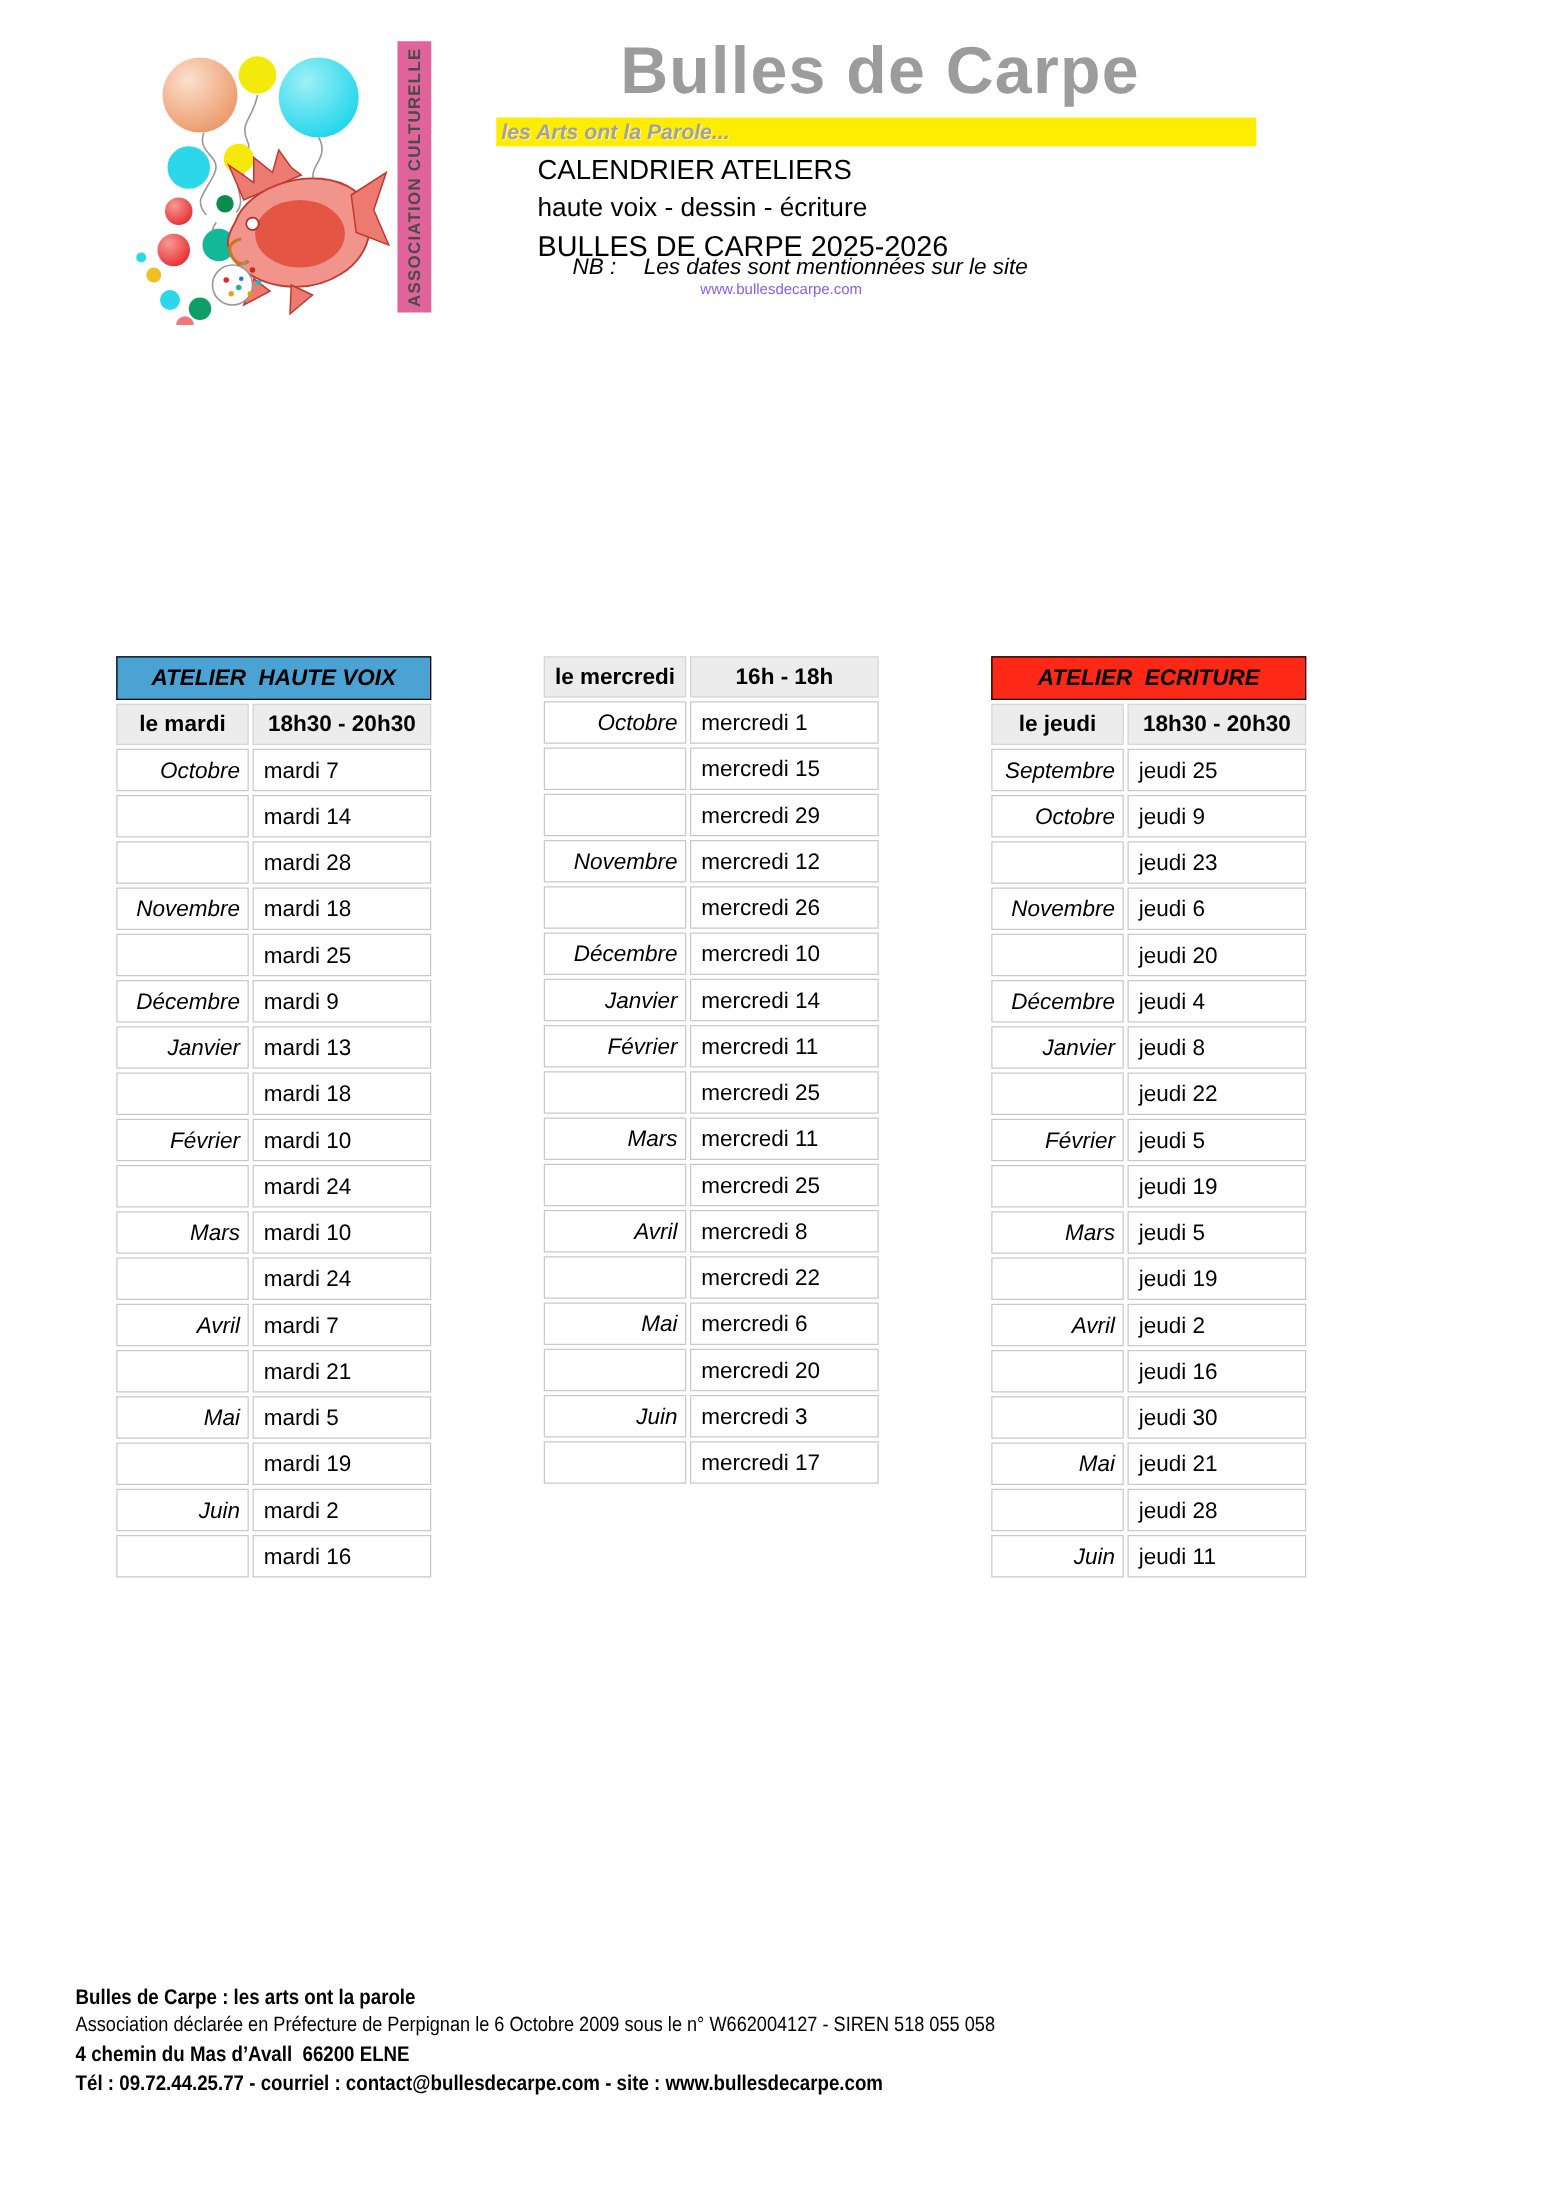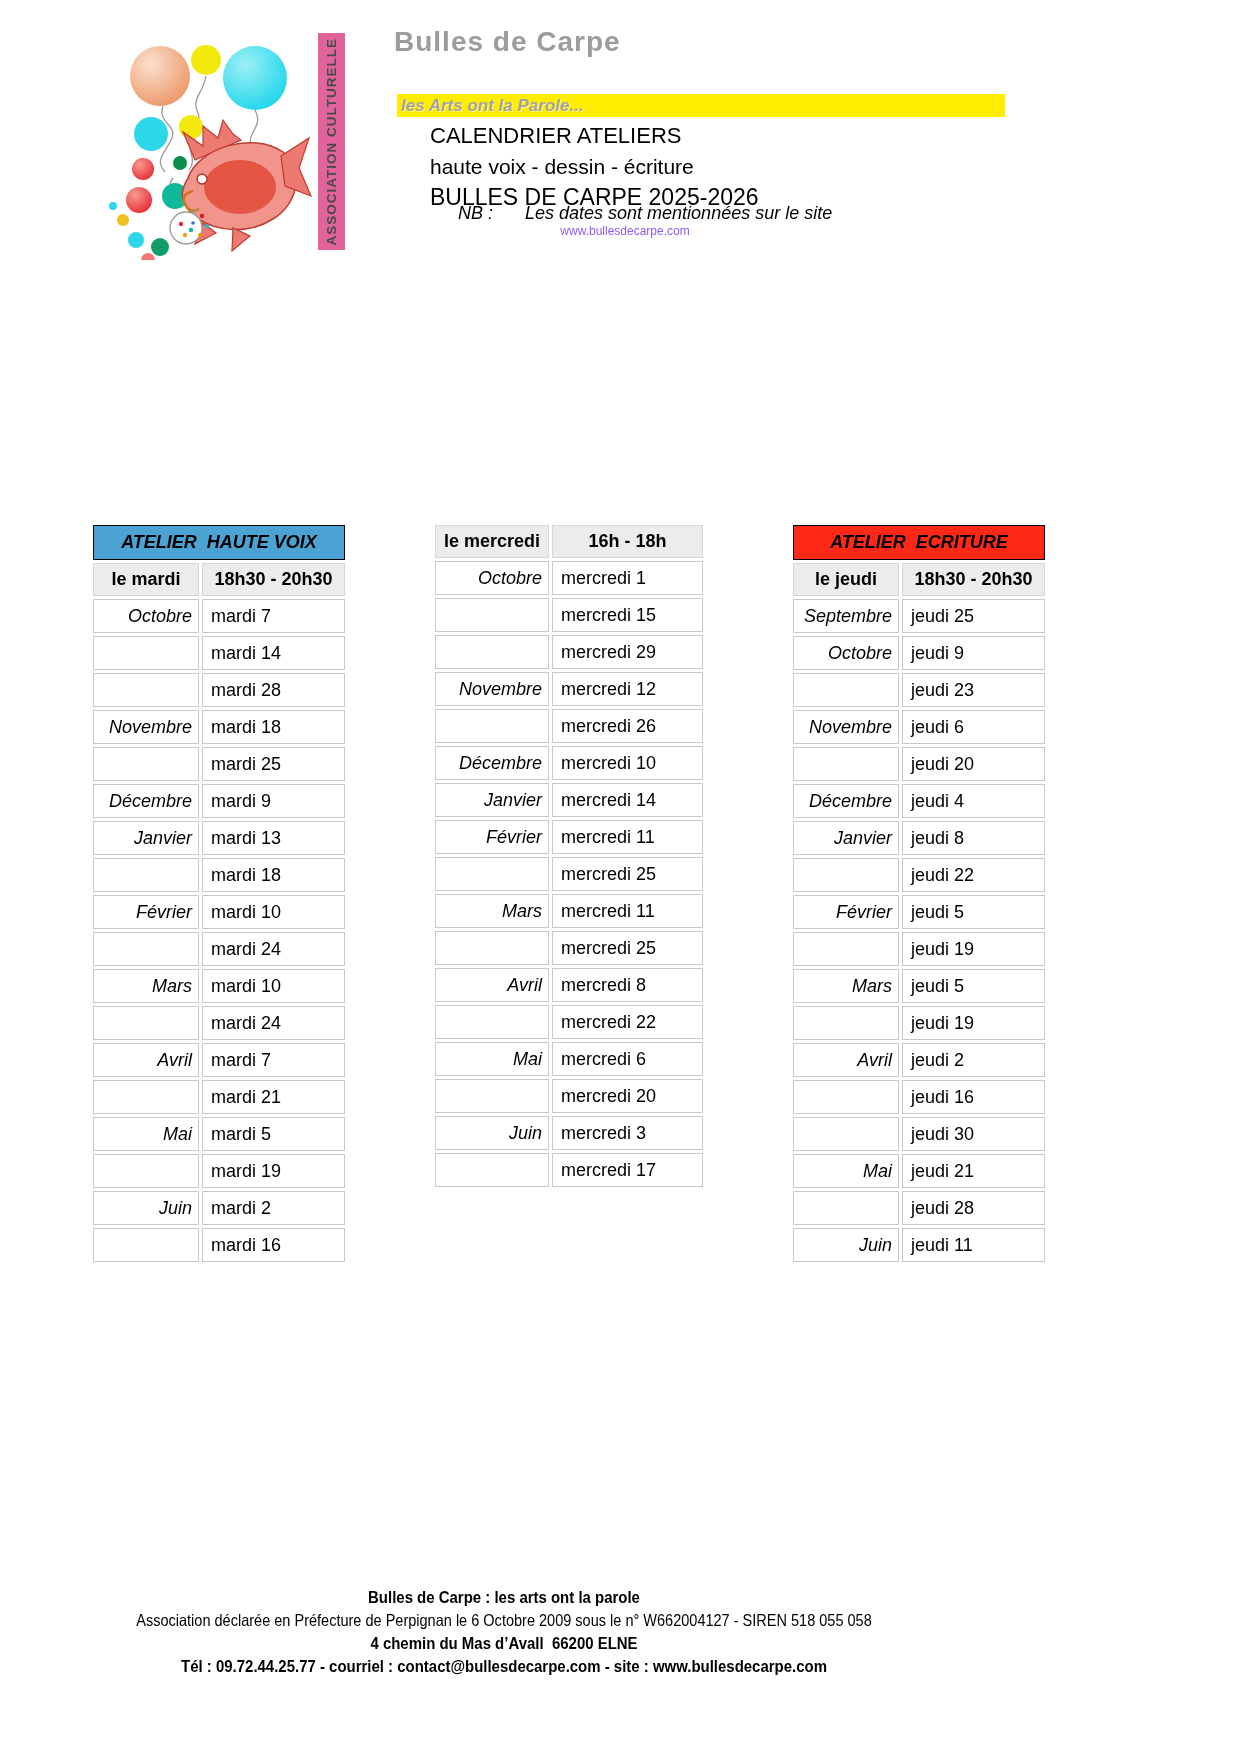--- a/index.html
+++ b/index.html
@@ -15,40 +15,40 @@
     position:absolute;left:318px;top:33px;width:27px;height:217px;
     background:#e0639b;display:flex;align-items:center;justify-content:center;
   }
   .assoc-banner span{
     writing-mode:vertical-rl;transform:rotate(180deg);
     font-weight:bold;font-size:13.5px;letter-spacing:1px;color:#4a4a4a;
     white-space:nowrap;
   }
   .brand-title{
     position:absolute;left:394px;top:26px;width:620px;
-    font-size:28px;font-weight:bold;color:#9c9c9c;letter-spacing:1px;
+    font-size:53px;font-weight:bold;color:#9c9c9c;letter-spacing:1px;text-align:center;
   }
   .tagline-bar{
     position:absolute;left:397px;top:94px;width:608px;height:23px;
     background:#ffed00;display:flex;align-items:center;
   }
   .tagline-bar span{
     font-weight:bold;font-size:17px;color:#a2a2a2;font-style:italic;
     padding-left:4px;text-shadow:1px 1px 0 #fff58a;
   }
   .heading{
     position:absolute;left:430px;top:120px;width:540px;text-align:left;
     font-weight:normal;line-height:31px;
   }
   .heading .h1{font-size:22px;}
   .heading .h2{font-size:21px;}
   .heading .h3{font-size:23px;}
   .nb-row{position:absolute;left:458px;top:203px;width:560px;display:flex;font-style:italic;font-size:18px;}
   .nb-row .nb-label{flex:0 0 auto;}
-  .nb-row .nb-text{margin-left:32px;}
+  .nb-row .nb-text{margin-left:22px;}
   .site-link{
     position:absolute;left:455px;top:224px;width:340px;text-align:center;
     font-size:12px;color:#8b5cf6;
   }
 
   
   .cal{position:absolute;top:522px;}
   .cal table{border-collapse:separate;border-spacing:3px;}
   .cal th,.cal td{font-size:18px;background:#fff;}
   .t-title{
@@ -62,21 +62,21 @@
   .cal td{border:1px solid #c9c9c9;height:30px;}
   td.month{width:97px;font-style:italic;text-align:right;padding-right:6px;}
   td.date{width:132px;text-align:left;padding-left:8px;}
   .cal-1{left:90px;}
   .cal-2{left:432px;}
   .cal-3{left:790px;}
   .cal-2 td.month,.cal-2 .t-day{width:105px;}
   .cal-2 td.date,.cal-2 .t-time{width:140px;}
 
   
-  .footer{position:absolute;left:0;top:1586px;width:1008px;text-align:center;}
+  .footer{position:absolute;left:0;top:1586px;width:1008px;text-align:left;}
   .footer div{transform:scaleX(0.88);transform-origin:50% 50%;}
   .f-bold{font-weight:bold;font-size:17px;line-height:23px;}
   .f-reg{font-size:16.5px;line-height:23px;}
 </style>
 </head>
 <body>
 
 <div class="logo-wrap">
   <svg width="212" height="232" viewBox="0 0 212 232">
     <defs>

